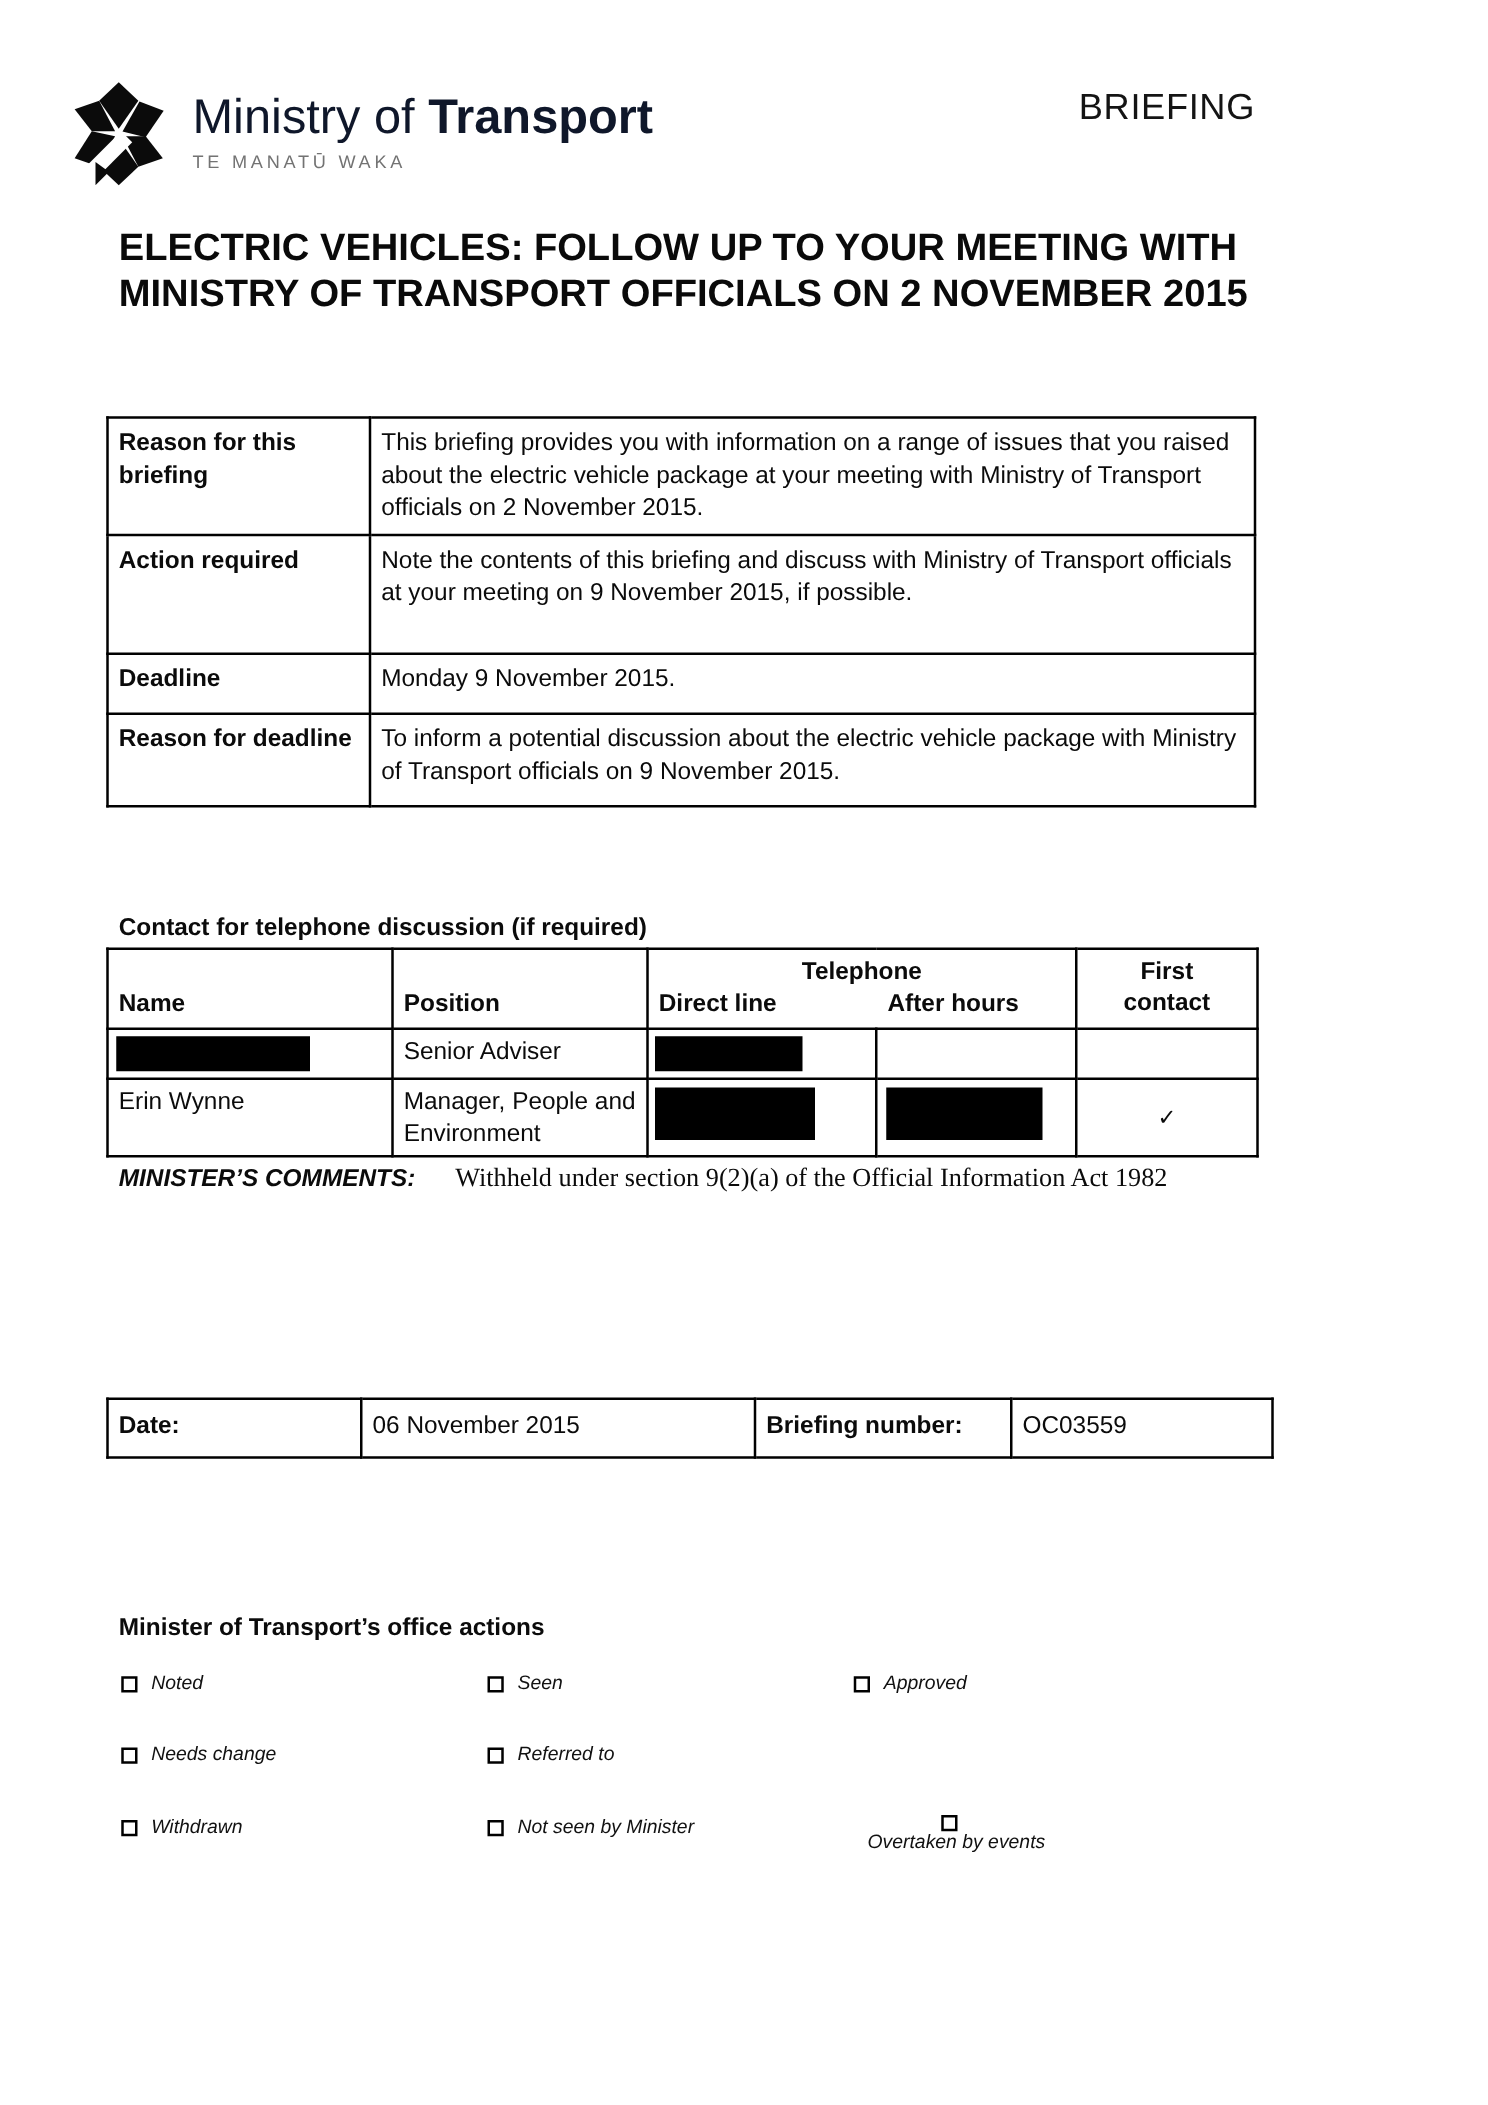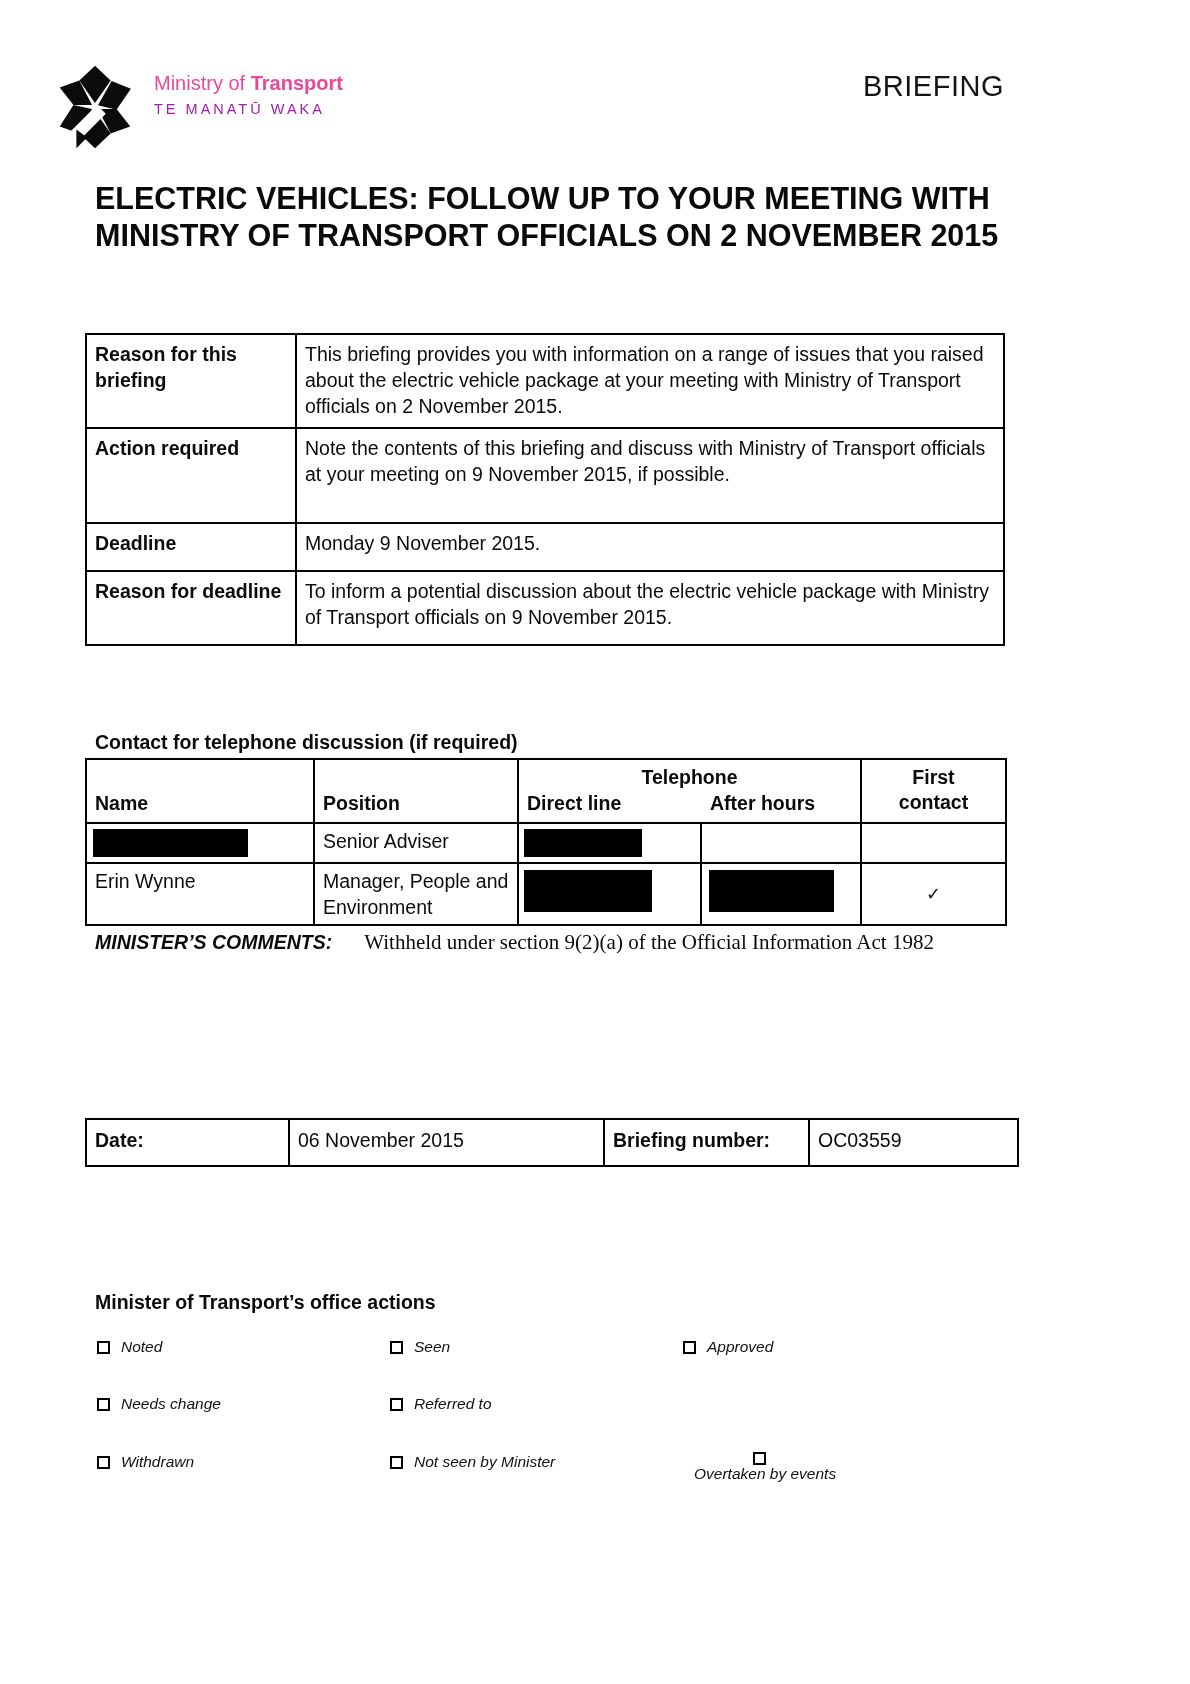--- a/index.html
+++ b/index.html
@@ -10,23 +10,23 @@
     background:#ffffff;
     font-family:"Liberation Sans", sans-serif;
     color:#0b0b0b;
     overflow:hidden;
   }
 
   
   .logo-wrap { position:absolute; left:46px; top:58px; display:flex; align-items:flex-start; }
   .logo-icon { width:98px; height:98px; flex:0 0 auto; }
   .logo-text { margin-left:10px; padding-top:14px; }
-  .logo-line1 { font-size:20px; color:#ec4899; white-space:nowrap; }
+  .logo-line1 { font-size:39px; color:#0f172a; white-space:nowrap; }
   .logo-line1 .bold { font-weight:bold; }
-  .logo-line2 { margin-top:6px; font-size:14.5px; letter-spacing:3px; color:#a21caf; }
+  .logo-line2 { margin-top:6px; font-size:14.5px; letter-spacing:3px; color:#737373; }
   .doc-type { position:absolute; top:70px; right:186px; font-size:29px; color:#141414; letter-spacing:0.5px; }
 
   
   .doc-title {
     position:absolute; left:95px; top:180px; width:905px;
     font-size:30.5px; font-weight:bold; line-height:37px; color:#0a0a0a;
   }
 
   
   table { border-collapse:collapse; table-layout:fixed; }

